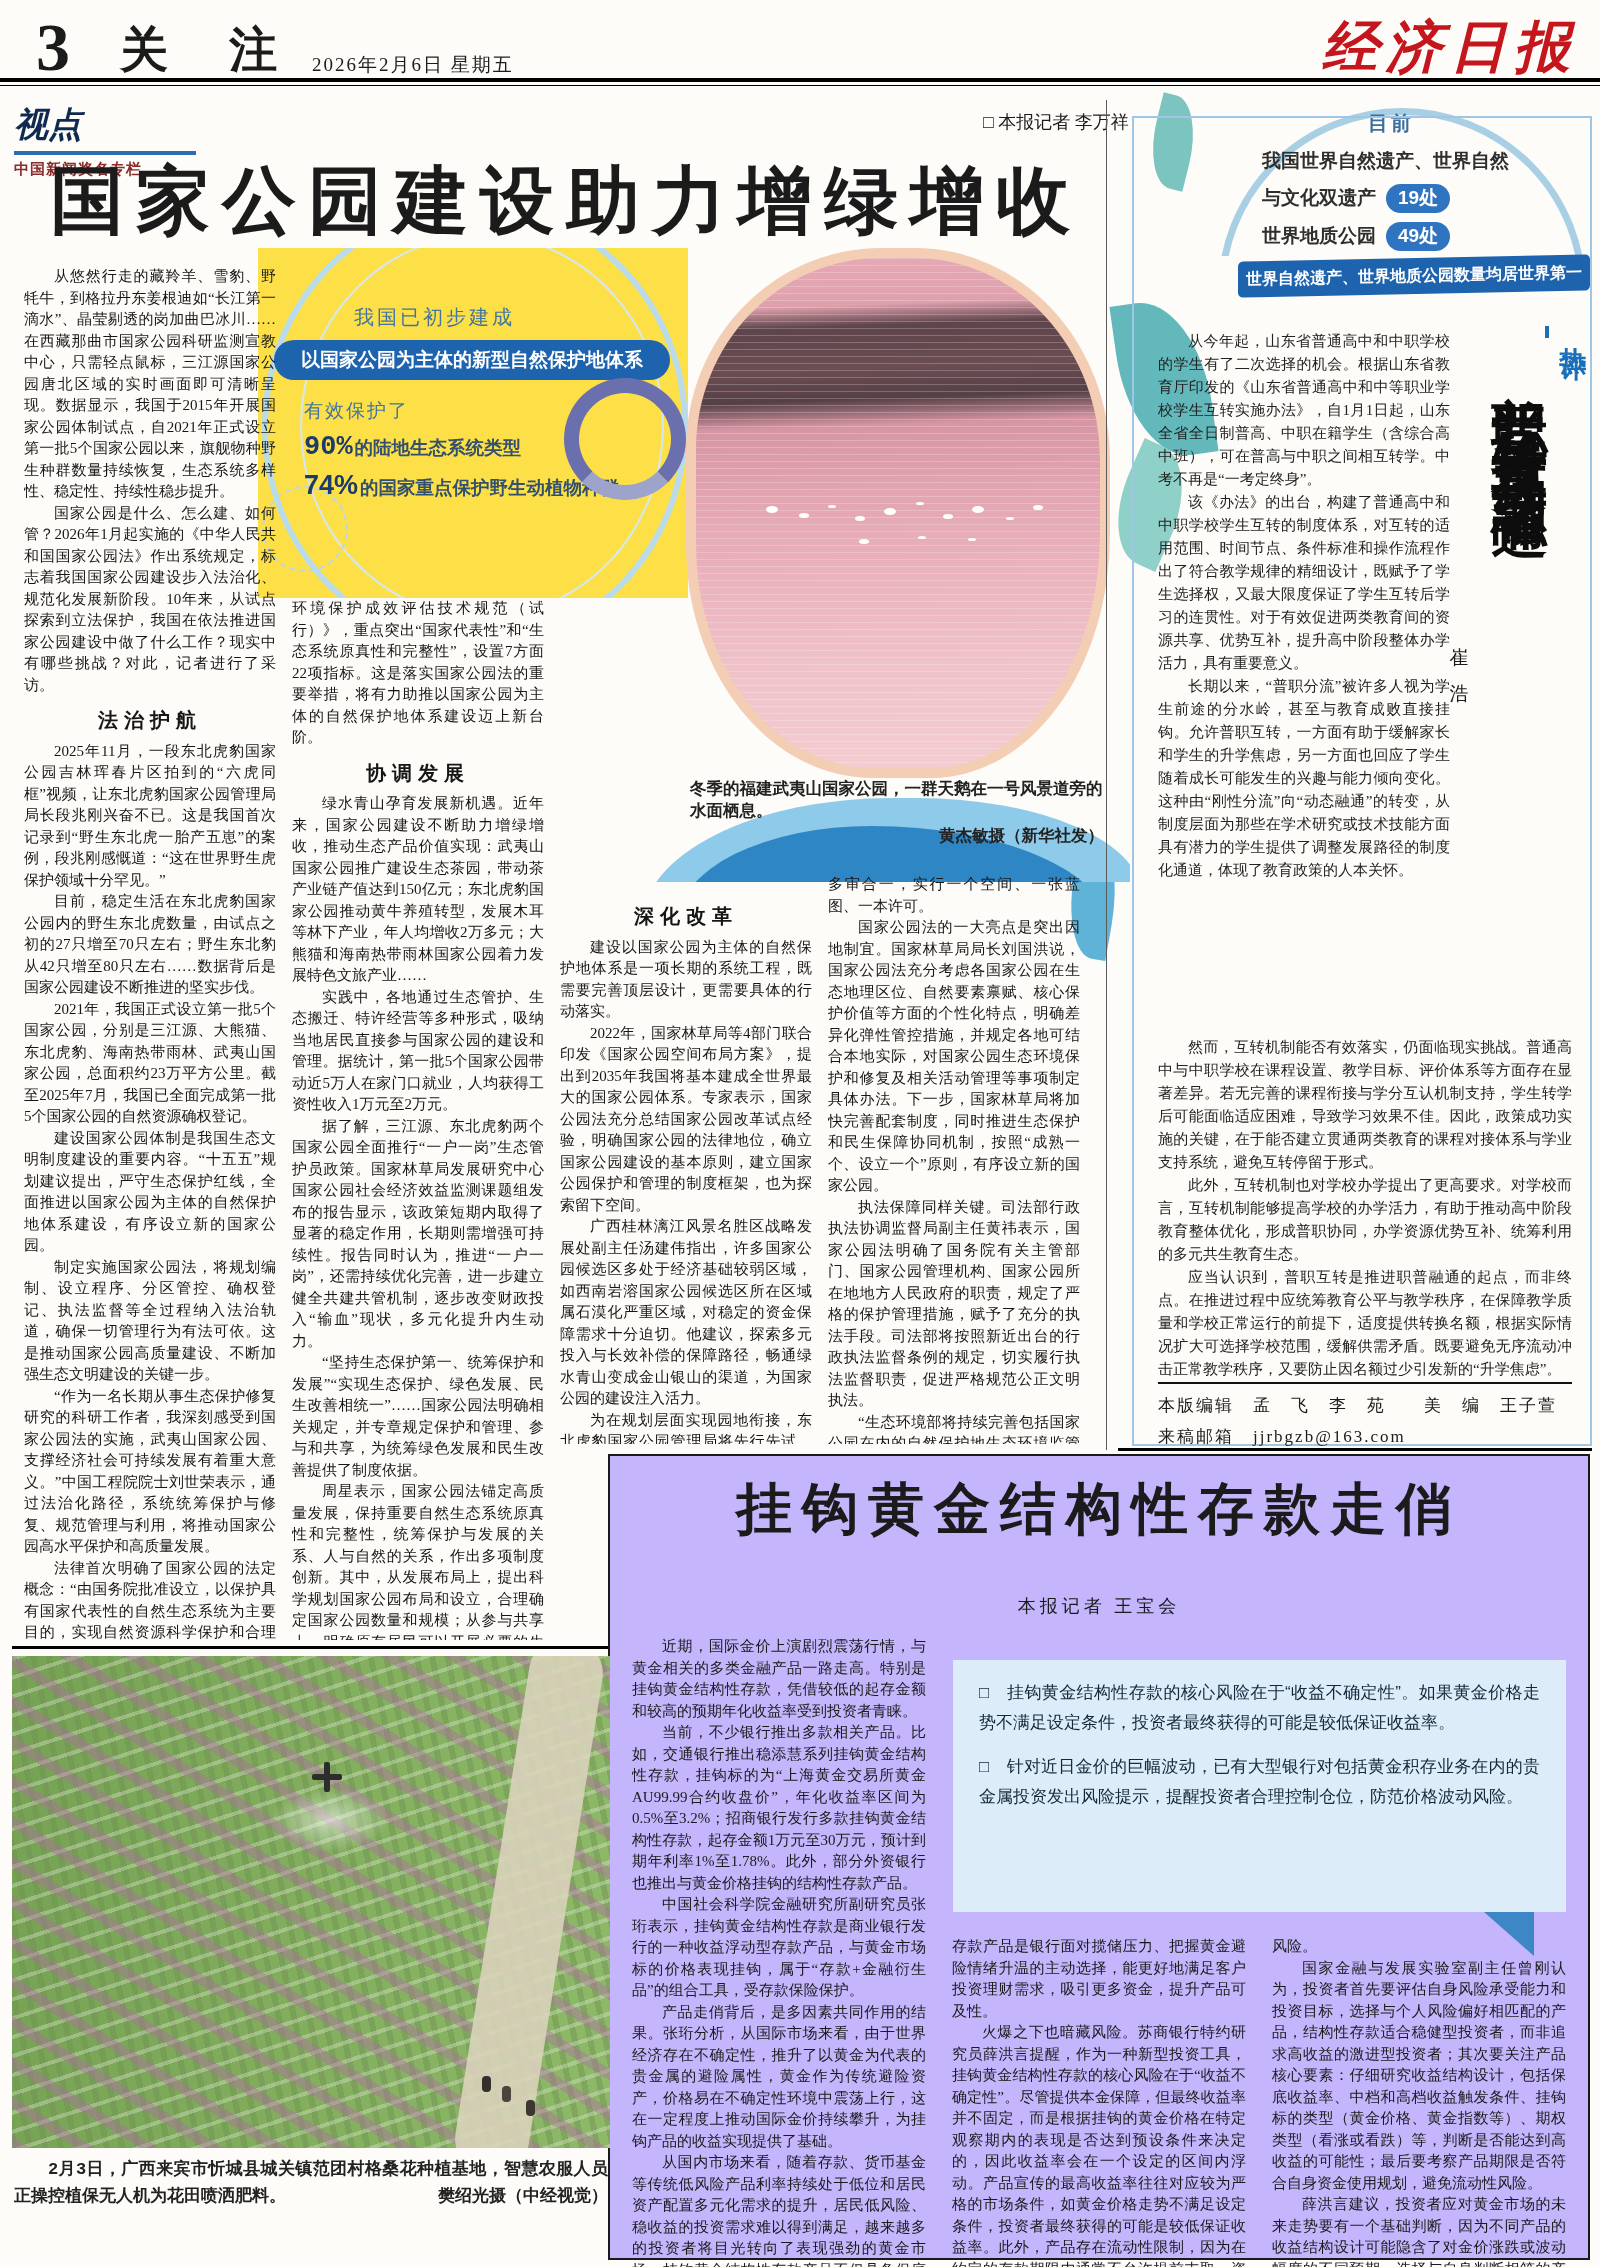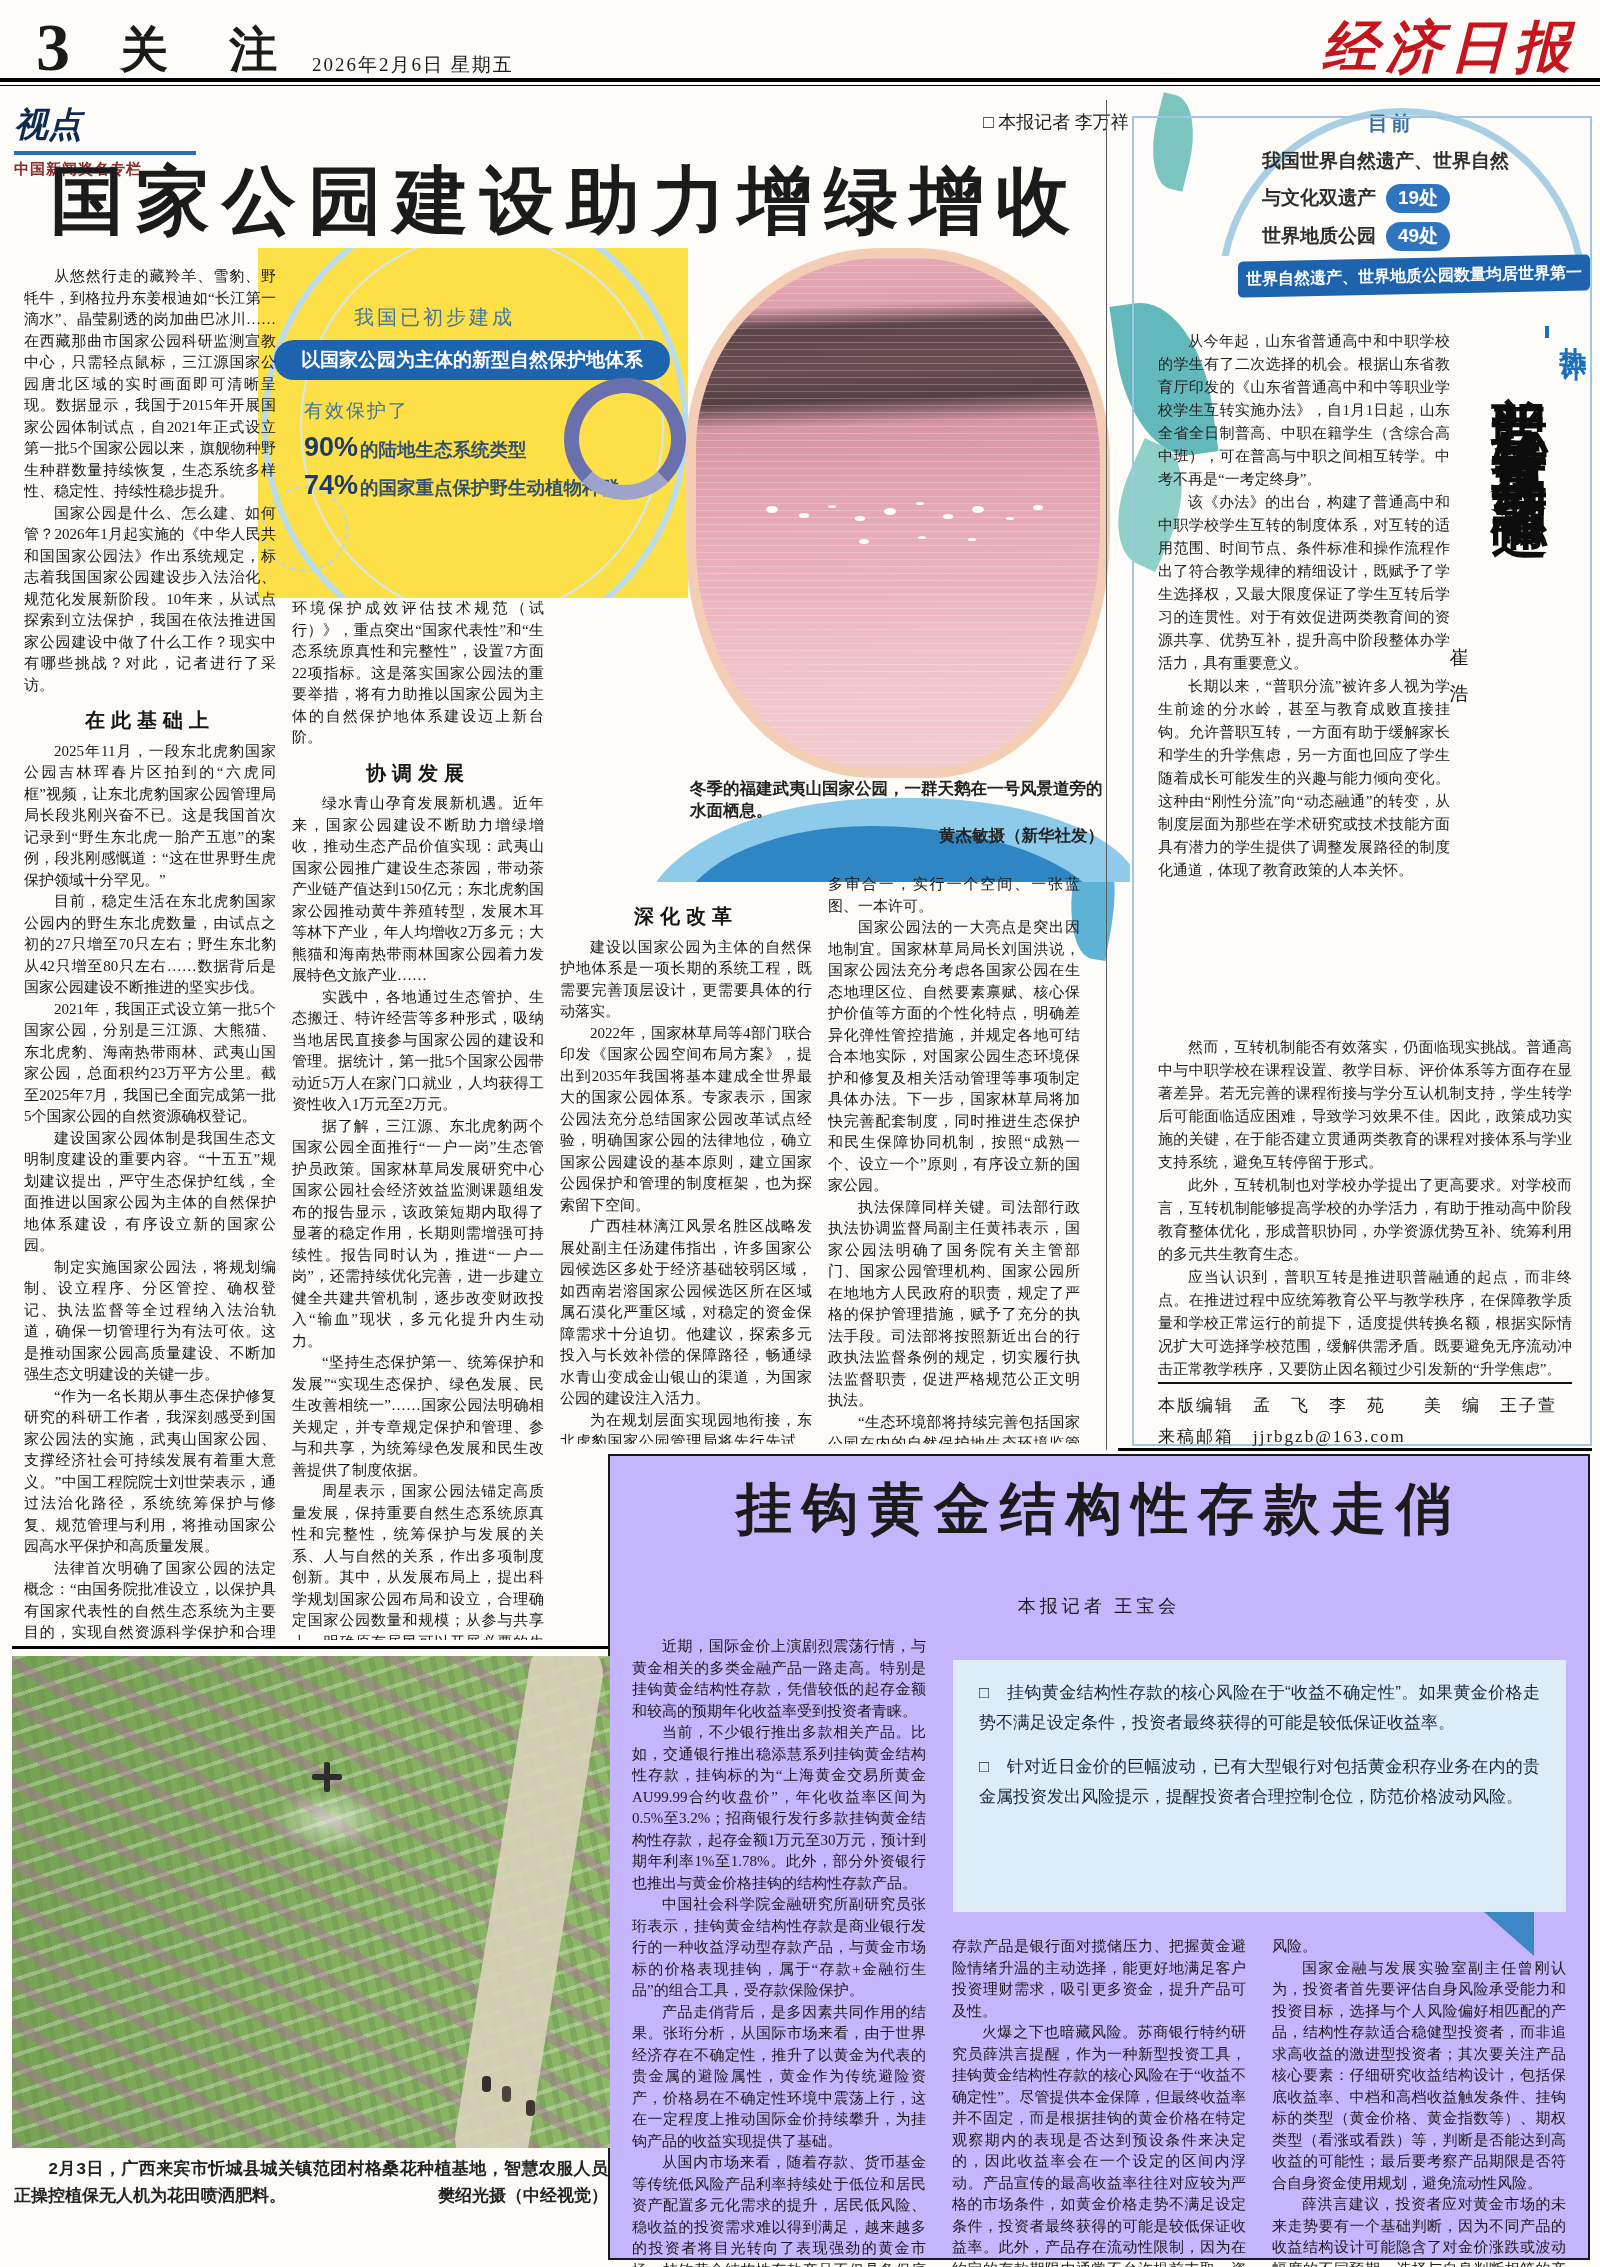--- a/index.html
+++ b/index.html
@@ -38,21 +38,21 @@
   .ml-bottom{left:12px;top:1646px;width:598px;height:3px;background:#000;}
   
   .ig-left{left:258px;top:248px;width:430px;height:350px;overflow:hidden;background:#fde047;}
   .ig-circle{position:absolute;left:4px;top:-46px;width:414px;height:436px;border:6px solid #badbe9;border-radius:50%;}
   .ig-circle2{position:absolute;left:42px;top:-14px;width:360px;height:380px;border:2px solid #d5e7f1;border-radius:50%;}
   .ig-dots{position:absolute;left:4px;top:238px;width:82px;height:82px;border:2px dashed #bcd7e6;border-radius:50%;}
   .ig-intro{position:absolute;left:96px;top:56px;font-size:20px;color:#41749f;letter-spacing:3px;}
   .ig-banner{position:absolute;left:16px;top:92px;width:396px;height:40px;background:#1e63ae;color:#fff;
              font-size:19px;font-weight:bold;line-height:40px;text-align:center;border-radius:20px;}
   .ig-sub{position:absolute;left:46px;top:150px;font-size:19px;color:#41749f;letter-spacing:2px;}
-  .ig-stat1{position:absolute;left:46px;top:184px;}
+  .ig-stat1{position:absolute;left:46px;top:184px;font-family:Liberation Mono, monospace;}
   .ig-stat2{position:absolute;left:46px;top:222px;}
   .pct{font-size:27px;font-weight:900;color:#1c3a6b;margin-right:2px;}
   .stat-text{font-size:18.5px;color:#33506e;font-weight:bold;}
   .ig-ring{position:absolute;left:306px;top:130px;width:92px;height:92px;border:15px solid #6a6fae;
            border-bottom-color:#9ea3cc;border-radius:50%;}
   
   .photo{left:686px;top:248px;width:424px;height:530px;border:10px solid #f3cdb4;box-sizing:border-box;
          border-radius:46% 46% 42% 44% / 38% 40% 46% 44%;overflow:hidden;
          background:linear-gradient(178deg,#e6aab6 0%,#dfa0ad 10%,#5e454b 14%,#6b4d52 22%,#554046 28%,
                     #d795a3 33%,#e2a5b1 46%,#eab3bd 62%,#f0c3ca 80%,#f3cdd2 100%);}
@@ -190,21 +190,21 @@
 <div class="abs photo-cap">
   <span>冬季的福建武夷山国家公园，一群天鹅在一号风景道旁的水面栖息。</span>
   <span class="credit">黄杰敏摄（新华社发）</span>
 </div>
 
 <div class="abs col col1">
   <div>
       <p>从悠然行走的藏羚羊、雪豹、野牦牛，到格拉丹东姜根迪如“长江第一滴水”、晶莹剔透的岗加曲巴冰川……在西藏那曲市国家公园科研监测宣教中心，只需轻点鼠标，三江源国家公园唐北区域的实时画面即可清晰呈现。数据显示，我国于2015年开展国家公园体制试点，自2021年正式设立第一批5个国家公园以来，旗舰物种野生种群数量持续恢复，生态系统多样性、稳定性、持续性稳步提升。</p>
       <p>国家公园是什么、怎么建、如何管？2026年1月起实施的《中华人民共和国国家公园法》作出系统规定，标志着我国国家公园建设步入法治化、规范化发展新阶段。10年来，从试点探索到立法保护，我国在依法推进国家公园建设中做了什么工作？现实中有哪些挑战？对此，记者进行了采访。</p>
     </div>
-  <div class="sec-head">在此基础上</div>
+  <div class="sec-head">法治护航</div>
   <div>
       <p>2025年11月，一段东北虎豹国家公园吉林珲春片区拍到的“六虎同框”视频，让东北虎豹国家公园管理局局长段兆刚兴奋不已。这是我国首次记录到“野生东北虎一胎产五崽”的案例，段兆刚感慨道：“这在世界野生虎保护领域十分罕见。”</p>
       <p>目前，稳定生活在东北虎豹国家公园内的野生东北虎数量，由试点之初的27只增至70只左右；野生东北豹从42只增至80只左右……数据背后是国家公园建设不断推进的坚实步伐。</p>
       <p>2021年，我国正式设立第一批5个国家公园，分别是三江源、大熊猫、东北虎豹、海南热带雨林、武夷山国家公园，总面积约23万平方公里。截至2025年7月，我国已全面完成第一批5个国家公园的自然资源确权登记。</p>
       <p>建设国家公园体制是我国生态文明制度建设的重要内容。“十五五”规划建议提出，严守生态保护红线，全面推进以国家公园为主体的自然保护地体系建设，有序设立新的国家公园。</p>
       <p>制定实施国家公园法，将规划编制、设立程序、分区管控、确权登记、执法监督等全过程纳入法治轨道，确保一切管理行为有法可依。这是推动国家公园高质量建设、不断加强生态文明建设的关键一步。</p>
       <p>“作为一名长期从事生态保护修复研究的科研工作者，我深刻感受到国家公园法的实施，武夷山国家公园、支撑经济社会可持续发展有着重大意义。”中国工程院院士刘世荣表示，通过法治化路径，系统统筹保护与修复、规范管理与利用，将推动国家公园高水平保护和高质量发展。</p>
       <p>法律首次明确了国家公园的法定概念：“由国务院批准设立，以保护具有国家代表性的自然生态系统为主要目的，实现自然资源科学保护和合理利用的特定陆地和海洋区域。”这为国家公园的设立与管理赋予了清晰的法律身份。</p>
     </div>
 </div>

